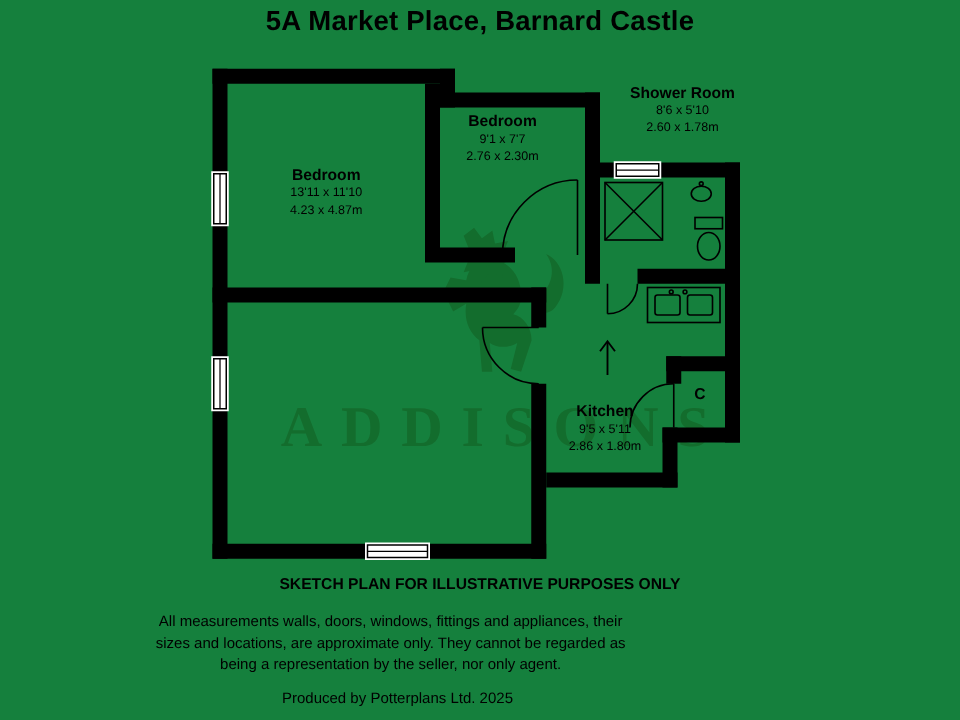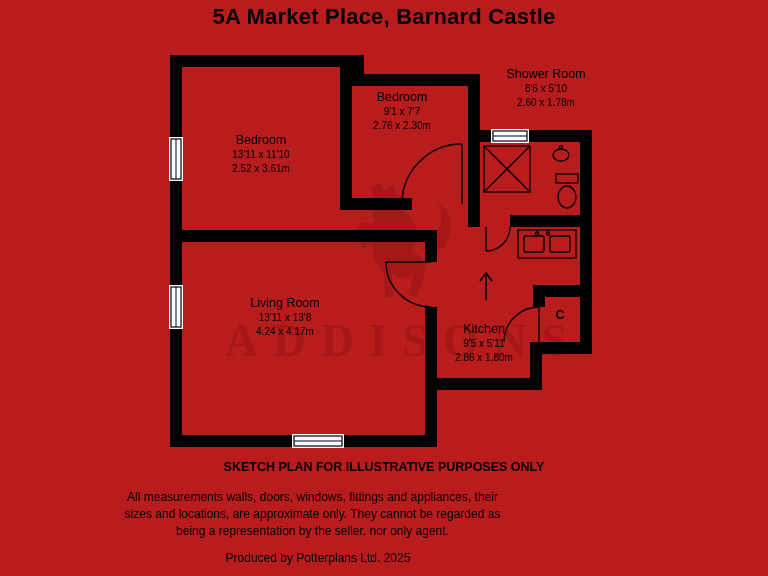--- a/index.html
+++ b/index.html
@@ -1,29 +1,29 @@
 <!DOCTYPE html>
 <html><head>
 <meta charset="utf-8">
 <style>
   html,body{margin:0;padding:0;background:#ffffff;}
   .page{
-    position:relative;width:768px;height:576px;background:#b91c1c;overflow:hidden;
+    position:relative;width:768px;height:576px;background:#15803d;overflow:hidden;
     font-family:"Liberation Sans",sans-serif;color:#000;
   }
   .title{
     position:absolute;left:0;top:0;width:768px;text-align:center;
     font-size:22px;font-weight:bold;letter-spacing:.2px;margin:0;padding-top:4px;
   }
   .plan-svg{position:absolute;left:0;top:0;}
   .room-label{
     position:absolute;transform:translateX(-50%);text-align:center;
     line-height:14.5px;white-space:nowrap;
   }
-  .room-label .rname{font-size:12.5px;font-weight:normal;display:block;}
+  .room-label .rname{font-size:12.5px;font-weight:bold;display:block;}
   .room-label .rdim{font-size:10px;display:block;}
   .cup-label{
     position:absolute;transform:translateX(-50%);
     font-size:12.5px;font-weight:bold;
   }
   .watermark{
     position:absolute;left:12px;top:176px;width:768px;text-align:center;
     mix-blend-mode:multiply;color:#e5d9bb;pointer-events:none;
   }
   .wm-brand{
@@ -144,40 +144,35 @@
       <g stroke-width="1.5">
         <line x1="486" y1="300" x2="486" y2="274"></line>
         <polyline points="480,281 486,273 492,281"></polyline>
       </g>
     </g>
   </svg>
 
   <div class="room-label" style="left:261px;top:133px;">
     <span class="rname">Bedroom</span>
     <span class="rdim">13'11 x 11'10</span>
-    <span class="rdim">2.52 x 3.61m</span>
+    <span class="rdim">4.23 x 4.87m</span>
   </div>
 
   <div class="room-label" style="left:402px;top:90px;">
     <span class="rname">Bedroom</span>
     <span class="rdim">9'1 x 7'7</span>
     <span class="rdim">2.76 x 2.30m</span>
   </div>
 
   <div class="room-label" style="left:546px;top:67px;">
     <span class="rname">Shower Room</span>
     <span class="rdim">8'6 x 5'10</span>
     <span class="rdim">2.60 x 1.78m</span>
   </div>
 
-  <div class="room-label" style="left:285px;top:296px;">
-    <span class="rname">Living Room</span>
-    <span class="rdim">13'11 x 13'8</span>
-    <span class="rdim">4.24 x 4.17m</span>
-  </div>
 
   <div class="room-label" style="left:484px;top:322px;">
     <span class="rname">Kitchen</span>
     <span class="rdim">9'5 x 5'11</span>
     <span class="rdim">2.86 x 1.80m</span>
   </div>
 
   <div class="cup-label" style="left:560px;top:308px;">C</div>
 
   <div class="watermark" style="color: rgb(229, 217, 187);">

